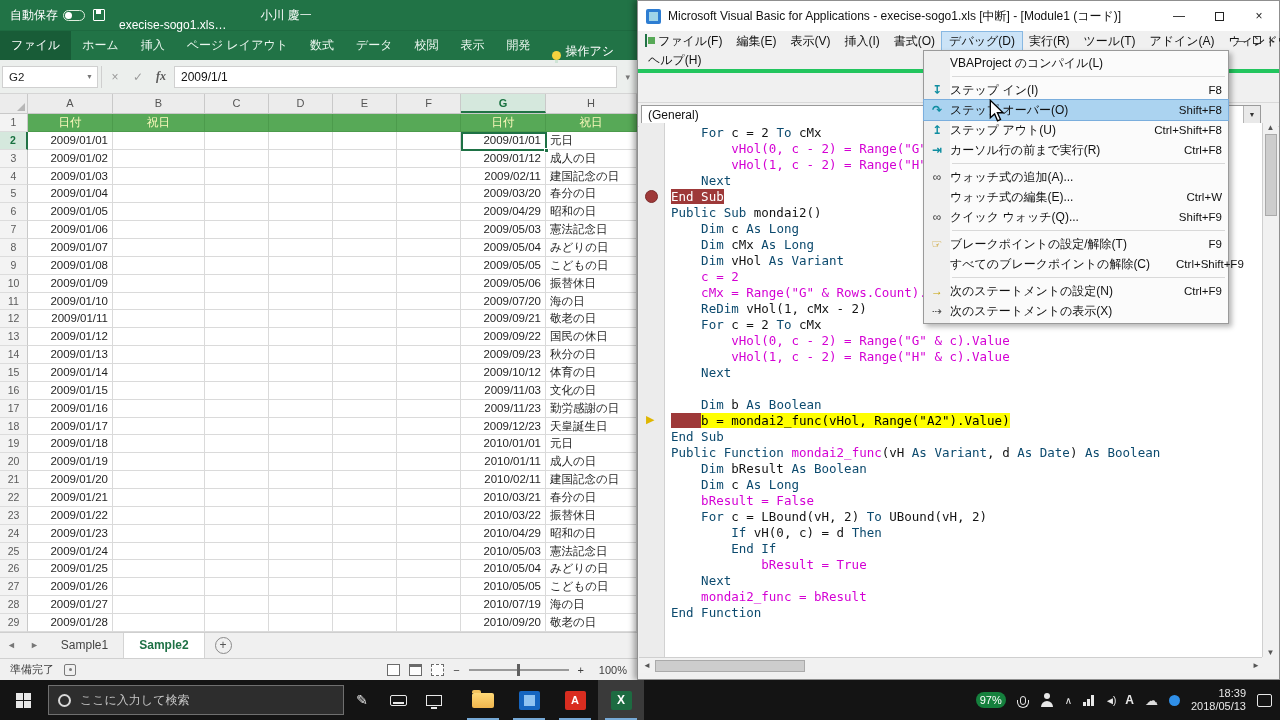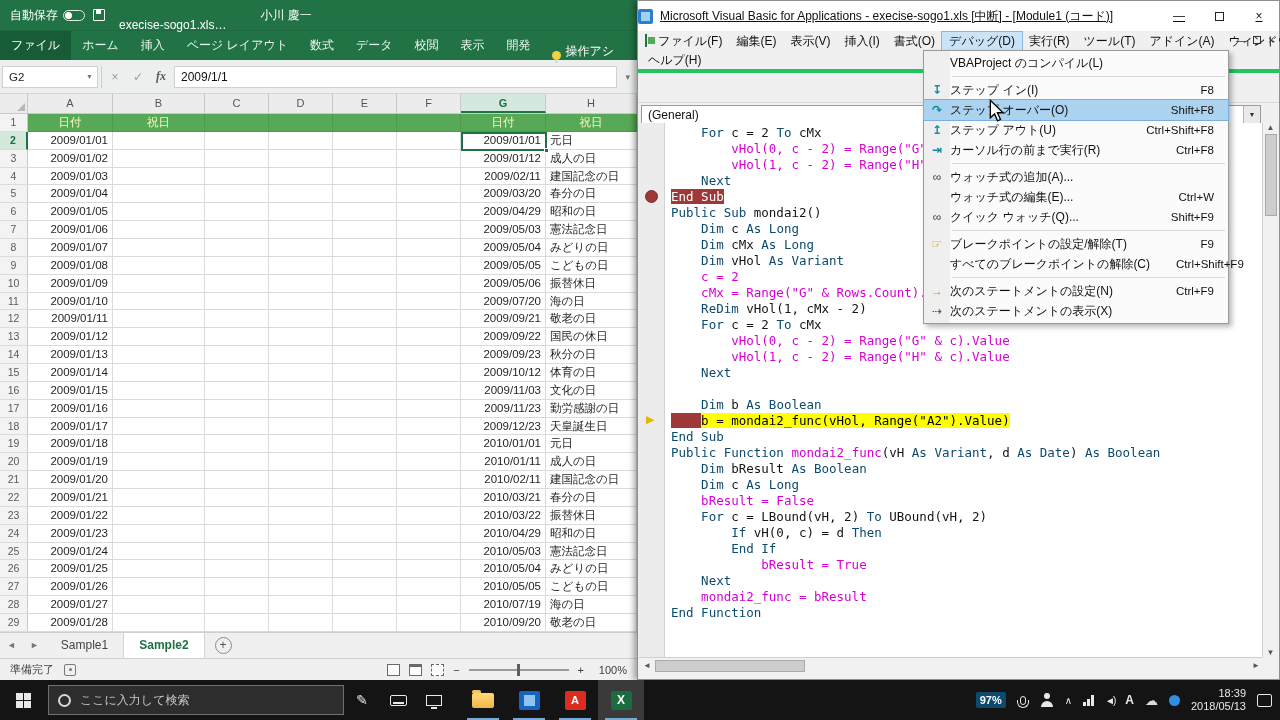--- a/index.html
+++ b/index.html
@@ -61,21 +61,21 @@
   .acc-ic::after{content:"";position:absolute;left:4px;top:3px;width:3px;height:3px;border-radius:50%;background:#7a7a7a;}
   .xl-status .right{margin-left:auto;display:flex;align-items:center;gap:9px;}
   .view-ic{width:13px;height:12px;border:1px solid #6a6a6a;background:#fdfdfd;}
   .view-ic.b{border-top-width:3px}.view-ic.c{border-style:dashed}
   .zoomtrack{width:100px;height:2px;background:#9a9a9a;position:relative;}
   .zoomthumb{position:absolute;left:48px;top:-5px;width:3px;height:12px;background:#5f5f5f;}
   .zlab{min-width:34px;text-align:right;}
 
   
   #vba{position:absolute;left:637px;top:0;width:643px;height:680px;background:#f0f0f0;border:1px solid #8f8f8f;box-shadow:-3px 0 6px rgba(0,0,0,.35);}
-  .vb-title{height:30px;background:#fff;display:flex;align-items:center;gap:7px;font-size:12px;color:#111;text-decoration:underline;}
+  .vb-title{height:30px;background:#fff;display:flex;align-items:center;gap:7px;padding-left:8px;font-size:12px;color:#111;}
   .vb-ico{width:15px;height:15px;background:#2d7dd2;border-radius:2px;position:relative;}
   .vb-ico::after{content:"";position:absolute;left:3px;top:3px;width:9px;height:9px;background:#9fd4e8;}
   .vb-title .t{white-space:nowrap;overflow:hidden;}
   .vb-winbtns{margin-left:auto;display:flex;height:100%;}
   .wbtn{width:40px;display:flex;align-items:center;justify-content:center;font-size:12px;color:#222;}
   .maxbox{width:9px;height:9px;border:1px solid #222;}
   .vb-menubar{position:relative;background:#f0f0f0;border-bottom:4px solid #22c55e;}
   .mrow{display:flex;align-items:center;height:19px;padding-left:3px;}
   .mdi-ico{width:13px;height:13px;background:#fff;border:1px solid #217346;margin:0 4px;position:relative;}
   .mdi-ico::after{content:"";position:absolute;left:2px;top:2px;width:7px;height:7px;background:#57a957;}
@@ -102,21 +102,21 @@
   .vscroll{width:16px;background:#f1f1f1;border-left:1px solid #cfcfcf;display:flex;flex-direction:column;align-items:center;font-size:8px;color:#555;}
   .vthumb{width:12px;height:82px;background:#cdcdcd;border:1px solid #aaa;margin-top:2px;}
   .vsp{flex:1}
   .hscroll{position:absolute;left:1px;top:656px;width:625px;height:16px;background:#f1f1f1;border-top:1px solid #cfcfcf;display:flex;align-items:center;font-size:8px;color:#555;}
   .sarr{width:16px;text-align:center;}
   .hthumb{width:150px;height:12px;background:#cdcdcd;border:1px solid #aaa;}
   .hsp{flex:1}
   .scorner{position:absolute;right:1px;top:656px;width:16px;height:16px;background:#f1f1f1;}
   
   .dropdown{position:absolute;left:285px;top:49px;width:306px;background:linear-gradient(to right,#efefef 0,#efefef 26px,#fbfbfb 26px);border:1px solid #9a9a9a;box-shadow:3px 3px 5px rgba(0,0,0,.28);z-index:50;padding:2px 0;}
-  .dd-item{display:flex;align-items:center;height:20px;font-size:12px;color:#111;padding-right:14px;white-space:nowrap;}
+  .dd-item{display:flex;align-items:center;height:20px;font-size:12px;color:#111;padding-right:6px;white-space:nowrap;}
   .dd-item.hl{background:#abd3f0;outline:1px solid #7aaedd;}
   .dd-ico{width:26px;text-align:center;font-size:12px;flex:0 0 auto;}
   .ic-step-in,.ic-step-over,.ic-step-out,.ic-run-to-cursor{color:#0e8da0;font-weight:bold;}
   .ic-quick-watch,.ic-watch-add{color:#444;}
   .ic-breakpoint{color:#c49000;}
   .ic-next-statement{color:#c4a000;font-weight:bold;}
   .ic-show-next{color:#555;}
   .dd-short{margin-left:auto;padding-left:26px;font-size:11.5px;}
   .dd-sep{height:1px;background:#d9d9d9;margin:3px 3px 3px 28px;}
   .cursor{position:absolute;left:350px;top:98px;z-index:60;}
@@ -137,21 +137,21 @@
   .tb-app{width:46px;height:100%;display:flex;align-items:center;justify-content:center;position:relative;}
   .tb-app::after{content:"";position:absolute;bottom:0;left:7px;right:7px;height:2px;background:#76a9d6;}
   .tb-app.active{background:#3a3a3a;}
   .folder{width:22px;height:15px;background:linear-gradient(#ffd977,#f0b54d);border-radius:2px;position:relative;}
   .folder::before{content:"";position:absolute;top:-3px;left:0;width:9px;height:3px;background:#f3c35e;border-radius:2px 2px 0 0;}
   .blueapp{width:21px;height:19px;background:#1565c0;border-radius:2px;position:relative;}
   .blueapp::after{content:"";position:absolute;left:5px;top:4px;width:11px;height:11px;background:#8fc3f2;}
   .pdfapp{width:21px;height:19px;background:#d92d20;border-radius:2px;color:#fff;font-weight:bold;font-size:11px;display:flex;align-items:center;justify-content:center;}
   .xlapp{width:21px;height:19px;background:#1d6b41;border-radius:2px;color:#fff;font-weight:bold;font-size:12px;display:flex;align-items:center;justify-content:center;}
   .tb-tray{margin-left:auto;display:flex;align-items:center;gap:11px;padding-right:8px;height:100%;}
-  .batt{background:#0c4a6e;color:#fff;font-size:11px;font-weight:bold;padding:2px 4px;border-radius:2px;}
+  .batt{background:#15803d;color:#fff;font-size:11px;font-weight:normal;padding:2px 4px;border-radius:8px;}
   .mic{width:6px;height:9px;border:1.5px solid #e8e8e8;border-radius:3px;position:relative;margin:0 3px;}
   .mic::after{content:"";position:absolute;left:-3.5px;top:3px;width:10px;height:7px;border:1.5px solid #e8e8e8;border-top:none;border-radius:0 0 6px 6px;}
   .person{width:14px;height:14px;position:relative;}
   .person::before{content:"";position:absolute;top:0;left:4px;width:6px;height:6px;border-radius:50%;background:#e8e8e8;}
   .person::after{content:"";position:absolute;bottom:0;left:1px;width:12px;height:6px;border-radius:6px 6px 0 0;background:#e8e8e8;}
   .chev{font-size:10px;color:#e8e8e8;}
   .signal{display:flex;align-items:flex-end;gap:1px;height:11px;}
   .signal i{display:block;width:3px;background:#e8e8e8;}
   .signal i:nth-child(1){height:4px}.signal i:nth-child(2){height:7px}.signal i:nth-child(3){height:11px}
   .spk{font-size:10px;letter-spacing:-2px;}

